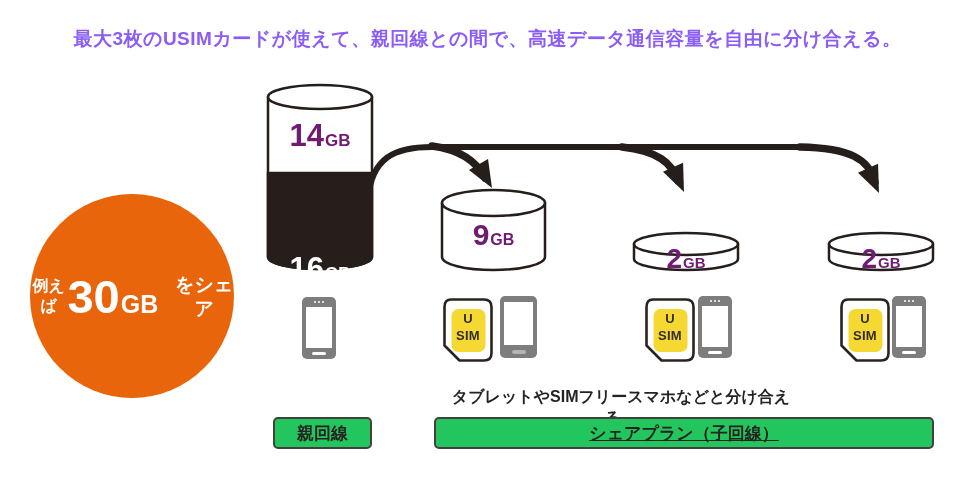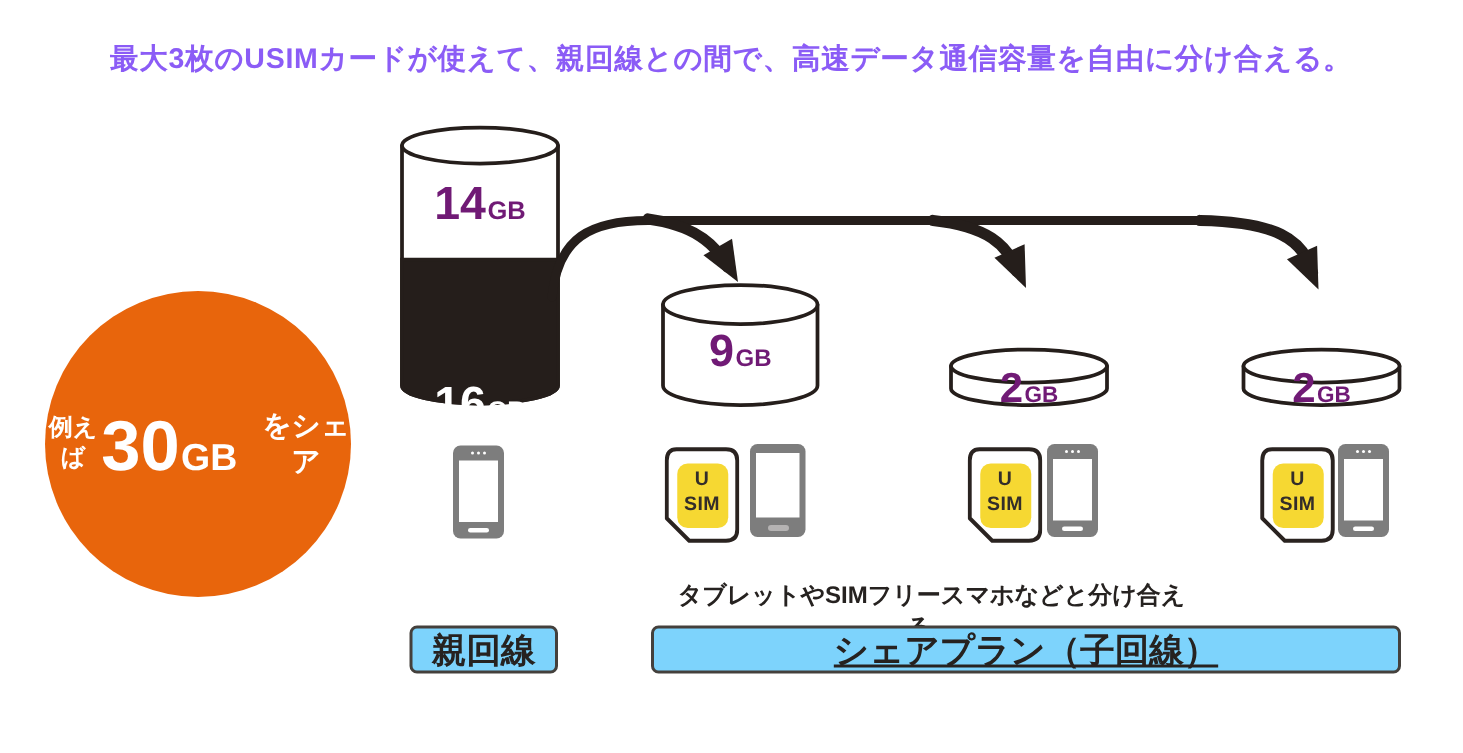--- a/index.html
+++ b/index.html
@@ -48,23 +48,23 @@
   .tablet{width:37px;height:62px;background:#7d7d7d;border-radius:5px;}
   .tablet .screen{position:absolute;left:4px;right:4px;top:6px;bottom:13px;background:#fff;}
   .tablet .homebar{position:absolute;bottom:4px;left:50%;transform:translateX(-50%);
     width:14px;height:4px;background:#b5b3b3;border-radius:2px;}
   
   .usim{width:50px;height:64px;}
   .usim svg{position:absolute;left:0;top:0;}
   .usim .txt{position:absolute;left:7px;top:13px;width:36px;text-align:center;
     font-weight:700;font-size:13px;line-height:1.3;color:#332d2a;letter-spacing:.3px;}
   
-  .labelbox{border:2px solid #44403c;border-radius:5px;background:#7dd3fc;
+  .labelbox{border:2px solid #44403c;border-radius:5px;background:#22c55e;
     display:flex;align-items:center;justify-content:center;
-    font-size:23px;font-weight:600;color:#262220;}
+    font-size:17px;font-weight:600;color:#262220;}
   .box-parent{left:273px;top:417px;width:95px;height:28px;}
   .box-share{left:434px;top:417px;width:496px;height:28px;text-decoration:underline;}
   
   .sharenote{left:436px;top:387px;width:370px;text-align:center;font-size:16px;font-weight:600;color:#262220;}
   .footnote{left:433px;top:458px;width:500px;text-align:center;font-size:15px;color:#57514d;}
 </style>
 </head>
 <body>
 
 <div id="stage">

